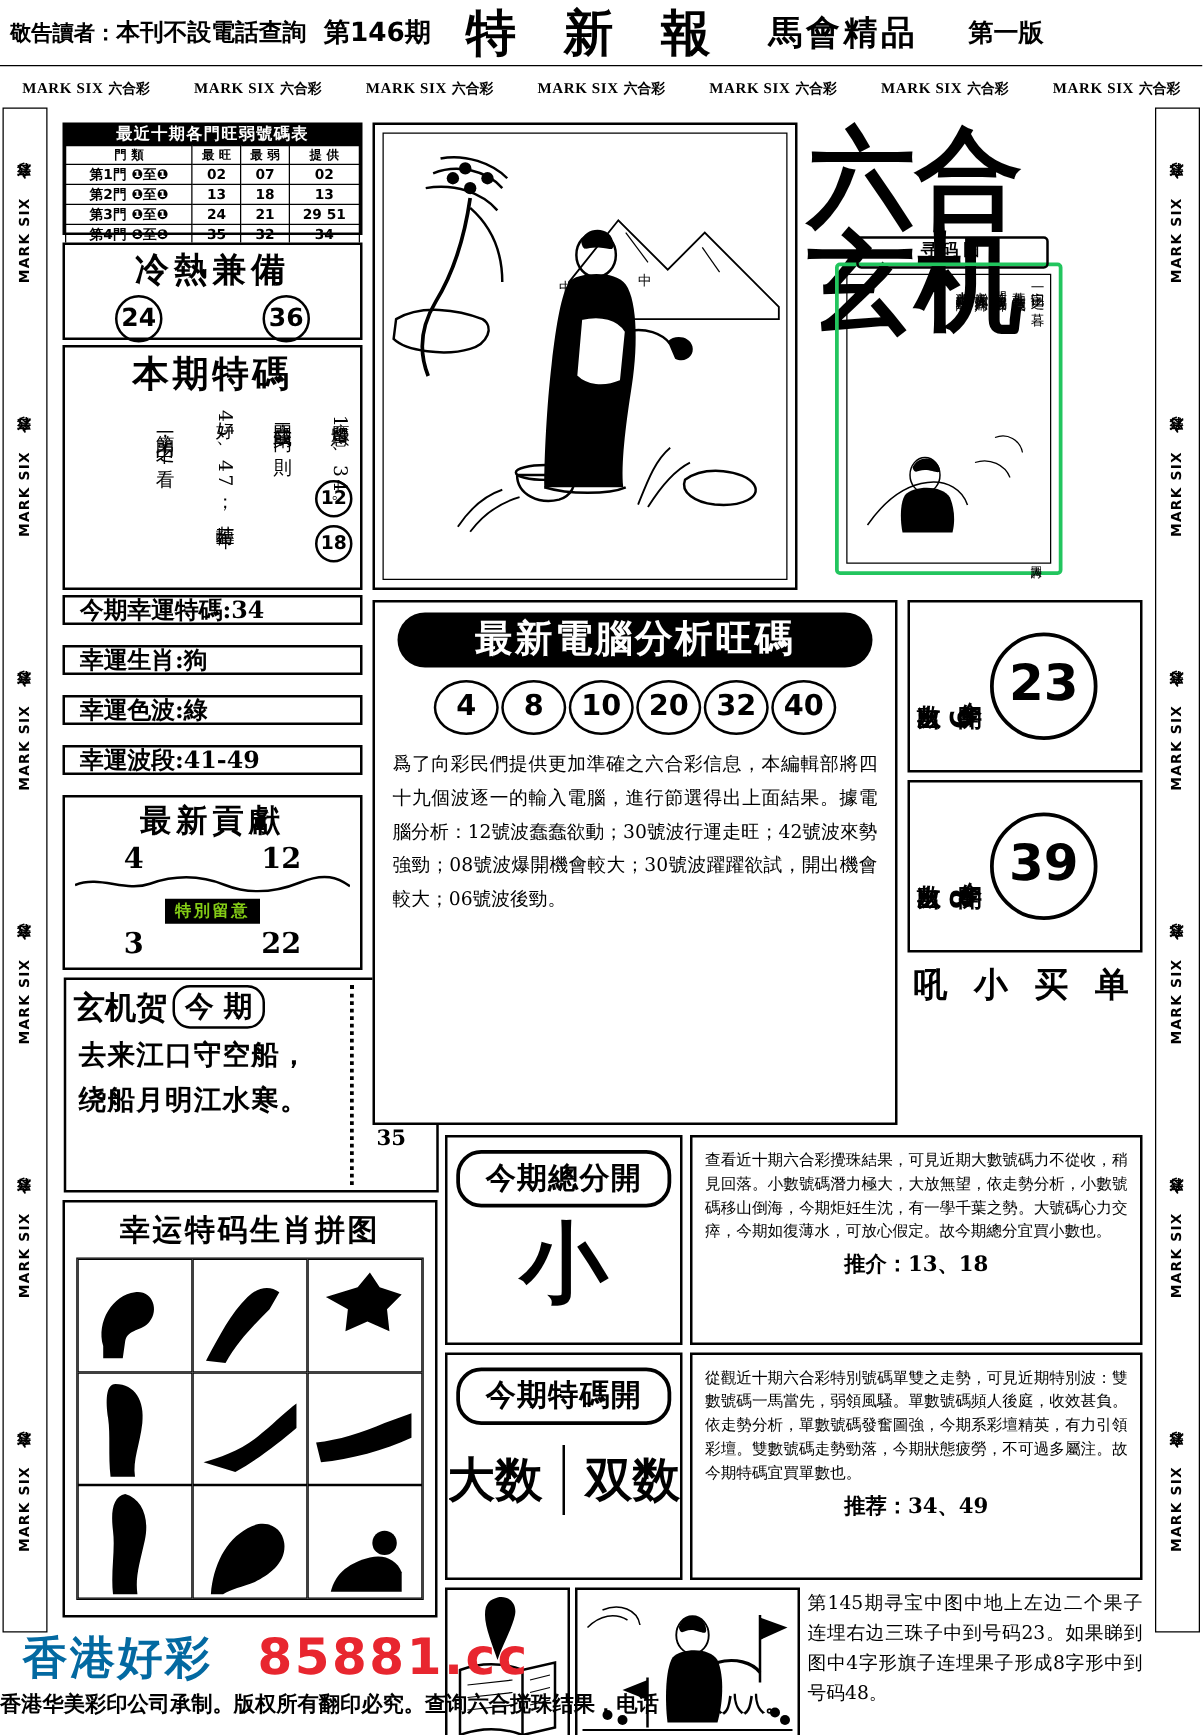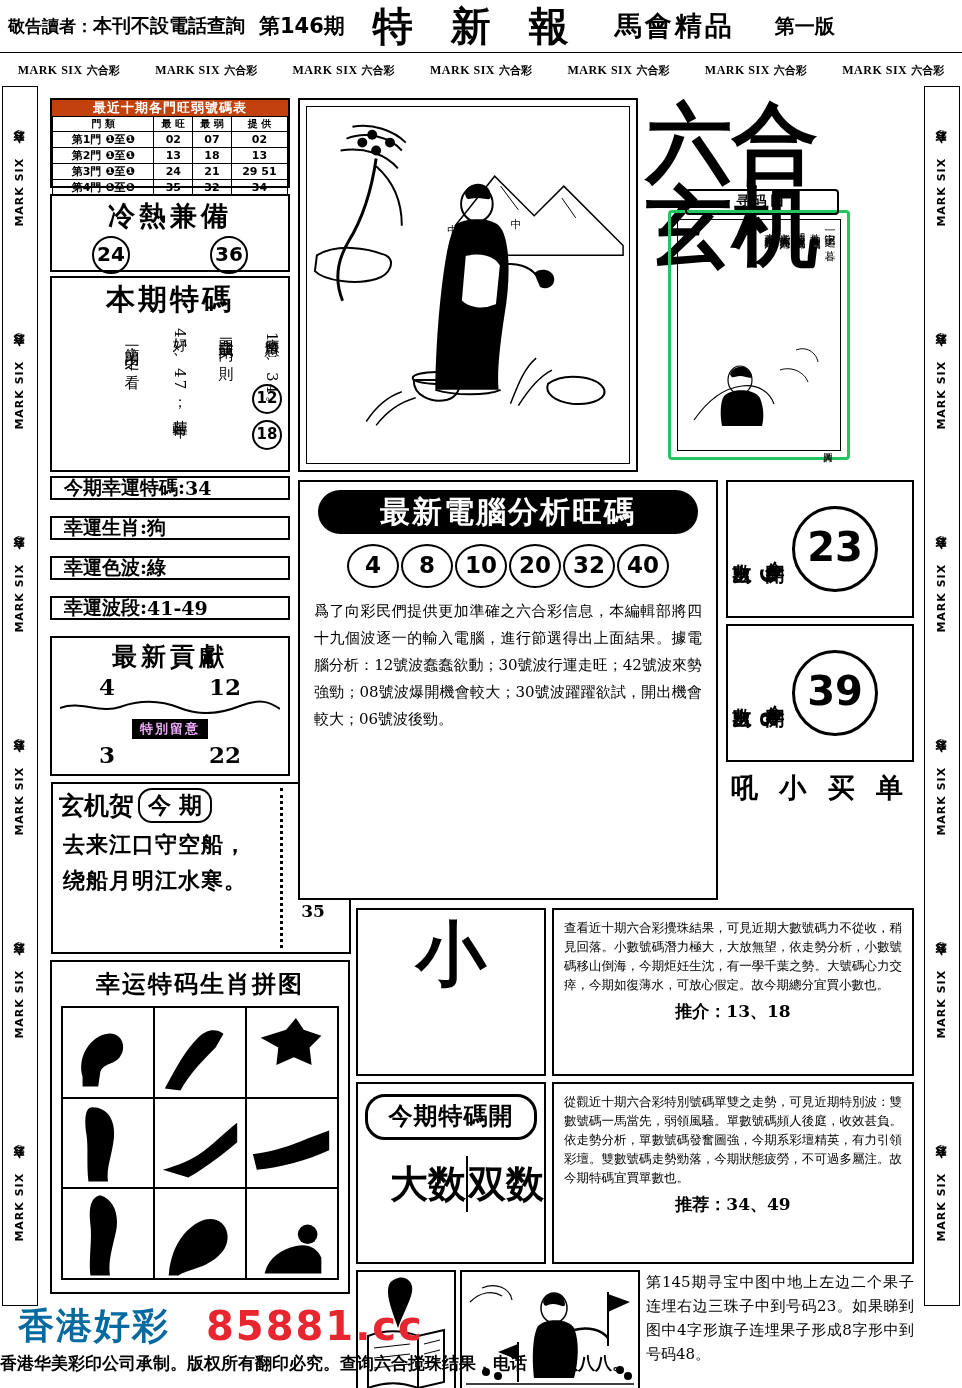--- a/index.html
+++ b/index.html
@@ -27,21 +27,21 @@
   .rail.right{right:2px;}
   .rail-item{writing-mode:vertical-rl;font-size:11px;font-weight:bold;white-space:nowrap;letter-spacing:1px;transform:rotate(180deg);}
 
   
   .content{position:absolute;left:40px;top:90px;width:882px;height:1212px;}
 
   .box{border:2px solid #000;box-sizing:border-box;background:#fff;position:absolute;}
 
   
   #tbl-hotcold{left:10px;top:8px;width:240px;height:90px;padding:0;}
-  .hc-title{background:#c2410c;color:#fff;font-size:13px;font-weight:bold;text-align:center;line-height:16px;letter-spacing:1px;}
+  .hc-title{background:#000000;color:#fff;font-size:13px;font-weight:bold;text-align:center;line-height:16px;letter-spacing:1px;}
   table.hc{width:100%;border-collapse:collapse;font-size:11px;}
   table.hc th,table.hc td{border:1px solid #000;text-align:center;padding:0;height:12px;font-weight:bold;}
   table.hc th{font-size:10px;}
   .gate{white-space:nowrap;}
 
   
   #box-lengre{left:10px;top:104px;width:240px;height:78px;}
   .lengre-title{font-size:27px;font-weight:bold;text-align:center;letter-spacing:4px;font-family:"DejaVu Serif",serif;margin-top:2px;}
   .lengre-nums{display:flex;justify-content:space-around;align-items:center;margin-top:2px;}
   .onum{width:34px;height:34px;border:2px solid #000;border-radius:50%;font-size:20px;font-weight:bold;text-align:center;line-height:32px;}
@@ -64,21 +64,21 @@
   #ir2{top:426px;}
   #ir3{top:466px;}
   #ir4{top:506px;}
 
   
   #box-gongxian{left:10px;top:546px;width:240px;height:140px;}
   .gx-title{font-size:25px;font-weight:bold;text-align:center;letter-spacing:4px;font-family:"DejaVu Serif",serif;margin-top:2px;}
   .gx-nums{display:flex;justify-content:space-around;font-size:23px;font-weight:bold;font-family:"DejaVu Serif",serif;}
   .gx-wave{height:16px;position:relative;}
   .gx-wave svg{position:absolute;left:8px;top:0;}
-  .gx-sub{text-align:center;font-size:13px;font-weight:bold;letter-spacing:2px;background:#000;color:#f0abfc;display:inline-block;padding:1px 8px;}
+  .gx-sub{text-align:center;font-size:13px;font-weight:bold;letter-spacing:2px;background:#000;color:#84cc16;display:inline-block;padding:1px 8px;}
   .gx-subwrap{text-align:center;margin:2px 0;}
 
   
   #box-xuanji{left:11px;top:692px;width:300px;height:172px;}
   .xj-head{display:flex;align-items:center;padding:4px 6px 0 6px;}
   .xj-t1{font-size:25px;font-weight:bold;font-family:"DejaVu Serif",serif;}
   .xj-t2{font-size:23px;font-weight:bold;border:2px solid #000;border-radius:14px;padding:0 8px;margin-left:4px;font-family:"DejaVu Serif",serif;}
   .xj-poem{font-size:22px;font-weight:bold;line-height:30px;letter-spacing:1px;padding:6px 10px;font-family:"DejaVu Serif",serif;}
   .xj-right{position:absolute;right:8px;top:6px;width:56px;text-align:center;}
   .xj-vlabel{writing-mode:vertical-rl;font-size:15px;font-weight:bold;letter-spacing:2px;height:48px;display:inline-block;}
@@ -123,21 +123,21 @@
   
   #box-hou{left:686px;top:680px;width:188px;height:56px;border:none;}
   .hou-title{font-size:27px;font-weight:bold;letter-spacing:6px;text-align:center;font-family:"DejaVu Serif",serif;}
 
   
   #box-zong{left:316px;top:818px;width:190px;height:168px;}
   .pill{margin:10px auto 0 auto;width:166px;height:40px;border:3px solid #000;border-radius:20px;text-align:center;font-size:24px;font-weight:bold;line-height:38px;letter-spacing:1px;font-family:"DejaVu Serif",serif;}
   .bigchar{text-align:center;font-size:70px;font-weight:bold;line-height:88px;font-family:"DejaVu Serif",serif;}
 
   #box-te{left:316px;top:992px;width:190px;height:182px;}
-  .two-chars{display:flex;justify-content:flex-end;align-items:center;margin-top:16px;}
+  .two-chars{display:flex;justify-content:space-between;align-items:center;margin-top:16px;}
   .two-chars span{font-size:38px;font-weight:bold;font-family:"DejaVu Serif",serif;}
   .vdivide{width:2px;height:56px;background:#000;}
 
   
   #box-txt1{left:512px;top:818px;width:362px;height:168px;border:2px solid #000;}
   #box-txt2{left:512px;top:992px;width:362px;height:182px;border:2px solid #000;}
   .tx-body{font-size:12.5px;line-height:19px;padding:8px 10px 0 10px;text-align:justify;font-family:"DejaVu Serif",serif;}
   .tx-rec{font-size:17px;font-weight:bold;text-align:center;margin-top:6px;font-family:"DejaVu Serif",serif;}
 
   
@@ -467,20 +467,21 @@
       <div class="np-lab">今年開</div>
       <div class="np-cnt" style="font-size:24px;margin-left:-34px;margin-top:52px">8</div>
       <div class="np-big">39</div>
     </div>
 
     <div id="box-hou" class="box">
       <div class="hou-title">吼 小 买 单</div>
     </div>
 
     <div class="box" id="box-zong">
+      <div class="pill">今期總分開</div>
       <div class="bigchar">小</div>
     </div>
 
     <div class="box" id="box-te">
       <div class="pill">今期特碼開</div>
       <div class="two-chars">
         <span>大数</span>
         <div class="vdivide"></div>
         <span>双数</span>
       </div>

